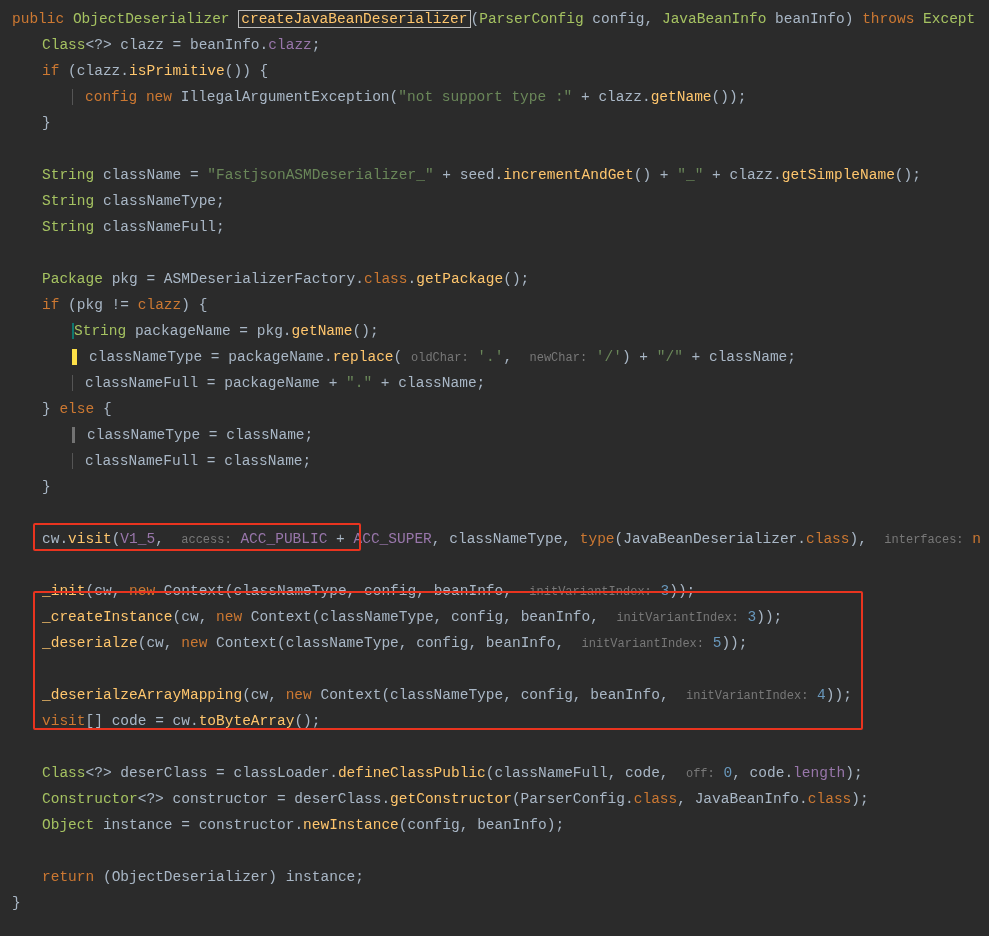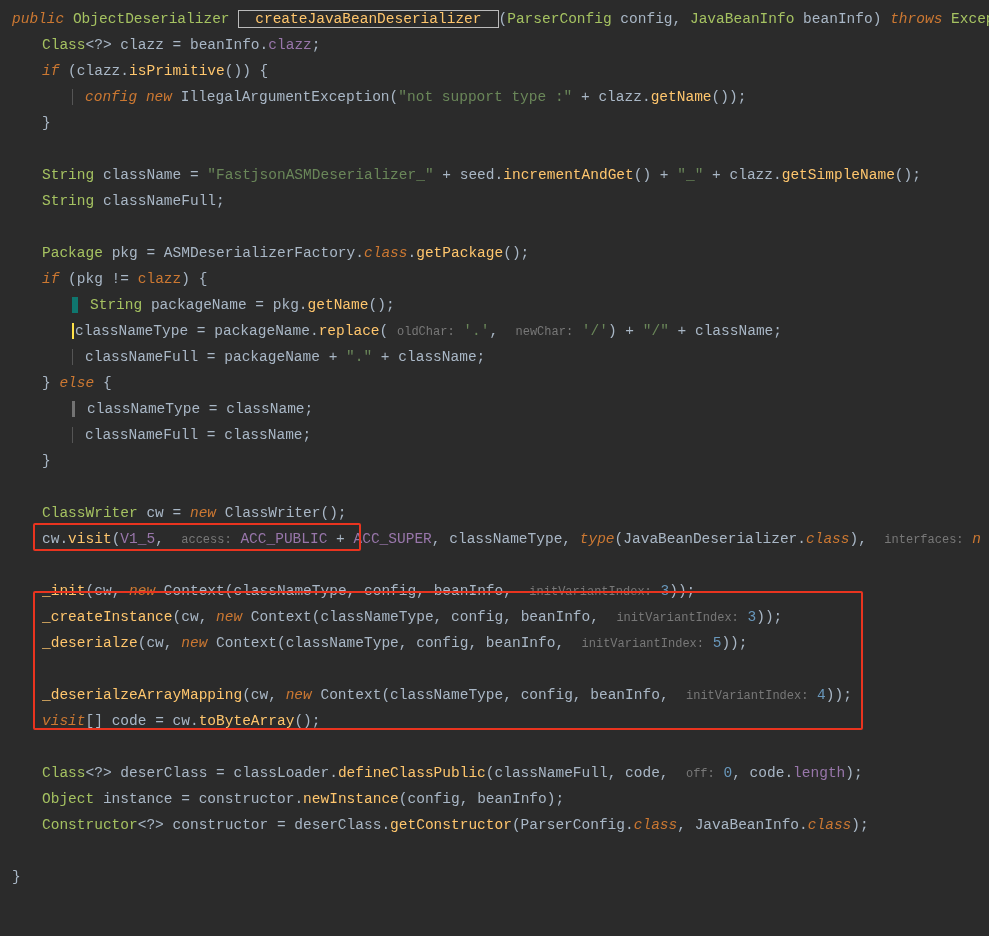--- a/index.html
+++ b/index.html
@@ -14,34 +14,34 @@
   }
   .editor {
     padding: 6px 0 6px 12px;
     line-height: 26px;
     white-space: nowrap;
   }
   .line { height: 26px; }
   .i1 { padding-left: 30px; }
   .i2 { padding-left: 60px; }
 
-  .kw { color: #cc7832; font-style: italic; }
+  .kw { color: #cc7832; }
   .kw2 { color: #cc7832; }
   .type { color: #a5c261; }
   .var { color: #9876aa; }
   .method { color: #ffc66d; }
   .str { color: #6a8759; }
   .num { color: #6897bb; }
   .hint { color: #787878; font-size: 12px; }
   .op { color: #a9b7c6; }
   .cls { color: #a9b7c6; }
 
   .boxed-name {
     border: 1px solid #bbbbbb;
-    padding: 0 16px;
+    padding: 0 2px;
   }
   .hl-box-1 {
     position: absolute;
     border: 2.5px solid #e9341f;
     border-radius: 2px;
     pointer-events: none;
   }
   .rel { position: relative; }
 </style>
 </head>
@@ -84,50 +84,54 @@
   <div class="line i1"><span class="op">}</span></div>
   <div class="line i1"></div>
 
   <div class="line i1">
     <span class="type">String</span>
     <span class="cls">className</span>
     <span class="op">=</span>
     <span class="str">"FastjsonASMDeserializer_"</span><span class="op"> + </span><span class="cls">seed</span><span class="op">.</span><span class="method">incrementAndGet</span><span class="op">()</span><span class="op"> + </span><span class="str">"_"</span><span class="op"> + </span><span class="cls">clazz</span><span class="op">.</span><span class="method">getSimpleName</span><span class="op">();</span>
   </div>
 
+  <div class="line i1">
+    <span class="type">String</span>
+    <span class="cls">classNameType</span><span class="op">;</span>
+  </div>
 
   <div class="line i1">
     <span class="type">String</span>
     <span class="cls">classNameFull</span><span class="op">;</span>
   </div>
   <div class="line i1"></div>
 
   <div class="line i1">
     <span class="type">Package</span>
     <span class="cls">pkg</span>
     <span class="op">=</span>
     <span class="cls">ASMDeserializerFactory</span><span class="op">.</span><span class="kw">class</span><span class="op">.</span><span class="method">getPackage</span><span class="op">();</span>
   </div>
 
   <div class="line i1">
     <span class="kw">if</span>
     <span class="op">(</span><span class="cls">pkg</span><span class="op"> != </span><span class="kw2">clazz</span><span class="op">) {</span>
   </div>
 
   <div class="line i2">
-    <span style="border-left:6px solid #0f766e; padding-left:12px;">
+    <span style="border-left:2px solid #0f766e; padding-left:0;">
     <span class="type">String</span>
     <span class="cls">packageName</span>
     <span class="op">=</span>
     <span class="cls">pkg</span><span class="op">.</span><span class="method">getName</span><span class="op">();</span>
     </span>
   </div>
 
   <div class="line i2">
-    <span style="border-left:2px solid #fde047; padding-left:1px;">
+    <span style="border-left:5px solid #fde047; padding-left:12px;">
     <span class="cls">classNameType</span>
     <span class="op">=</span>
     <span class="cls">packageName</span><span class="op">.</span><span class="method">replace</span><span class="op">(</span>
     <span class="hint">oldChar:</span>
     <span class="str">'.'</span><span class="op">,</span>&nbsp;
     <span class="hint">newChar:</span>
     <span class="str">'/'</span><span class="op">)</span><span class="op"> + </span><span class="str">"/"</span><span class="op"> + </span><span class="cls">className</span><span class="op">;</span>
     </span>
   </div>
 
@@ -157,27 +161,20 @@
     <span style="border-left:1px solid #555; padding-left:12px;margin-top:43px;">
     <span class="cls">classNameFull</span>
     <span class="op">=</span>
     <span class="cls">className</span><span class="op">;</span>
     </span>
   </div>
 
   <div class="line i1"><span class="op">}</span></div>
   <div class="line i1"></div>
 
-  <div class="line i1">
-    <span class="type">ClassWriter</span>
-    <span class="cls">cw</span>
-    <span class="op">=</span>
-    <span class="kw">new</span>
-    <span class="cls">ClassWriter</span><span class="op">();</span>
-  </div>
 
   <div class="line i1">
     <span class="cls">cw</span><span class="op">.</span><span class="method">visit</span><span class="op">(</span><span class="var">V1_5</span><span class="op">,</span>&nbsp;
     <span class="hint">access:</span>
     <span class="var">ACC_PUBLIC</span><span class="op"> + </span><span class="var">ACC_SUPER</span><span class="op">,</span>
     <span class="cls">classNameType</span><span class="op">,</span>
     <span class="kw">type</span><span class="op">(</span><span class="cls">JavaBeanDeserializer</span><span class="op">.</span><span class="kw">class</span><span class="op">)</span><span class="op">,</span>&nbsp;
     <span class="hint">interfaces:</span>
     <span class="kw">n</span>
   </div>
@@ -236,32 +233,37 @@
     <span class="cls">deserClass</span>
     <span class="op">=</span>
     <span class="cls">classLoader</span><span class="op">.</span><span class="method">defineClassPublic</span><span class="op">(</span><span class="cls">classNameFull</span><span class="op">,</span>
     <span class="cls">code</span><span class="op">,</span>&nbsp;
     <span class="hint">off:</span>
     <span class="num">0</span><span class="op">,</span>
     <span class="cls">code</span><span class="op">.</span><span class="var">length</span><span class="op">);</span>
   </div>
 
   <div class="line i1">
+    <span class="type">Constructor</span><span class="op">&lt;?&gt;</span>
+    <span class="cls">constructor</span>
+    <span class="op">=</span>
+    <span class="cls">deserClass</span><span class="op">.</span><span class="method">getConstructor</span><span class="op">(</span><span class="cls">ParserConfig</span><span class="op">.</span><span class="kw">class</span><span class="op">,</span>
+    <span class="cls">JavaBeanInfo</span><span class="op">.</span><span class="kw">class</span><span class="op">);</span>
+  </div>
+
+  <div class="line i1">
     <span class="type">Object</span>
     <span class="cls">instance</span>
     <span class="op">=</span>
     <span class="cls">constructor</span><span class="op">.</span><span class="method">newInstance</span><span class="op">(</span><span class="cls">config</span><span class="op">,</span>
     <span class="cls">beanInfo</span><span class="op">);</span>
   </div>
-
-  <div class="line i1">
-    <span class="type">Constructor</span><span class="op">&lt;?&gt;</span>
-    <span class="cls">constructor</span>
-    <span class="op">=</span>
-    <span class="cls">deserClass</span><span class="op">.</span><span class="method">getConstructor</span><span class="op">(</span><span class="cls">ParserConfig</span><span class="op">.</span><span class="kw">class</span><span class="op">,</span>
-    <span class="cls">JavaBeanInfo</span><span class="op">.</span><span class="kw">class</span><span class="op">);</span>
-  </div>
-  <div class="line i1"></div>
-
+  <div class="line i1"></div>
+
+  <div class="line i1">
+    <span class="kw">return</span>
+    <span class="op">(</span><span class="cls">ObjectDeserializer</span><span class="op">)</span>
+    <span class="cls">instance</span><span class="op">;</span>
+  </div>
 
   <div class="line"><span class="op">}</span></div>
 
 </div>
 
 </body></html>

